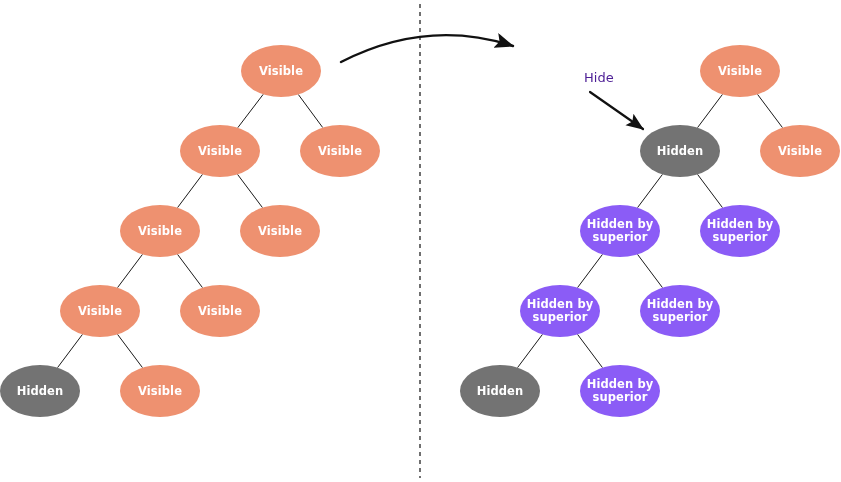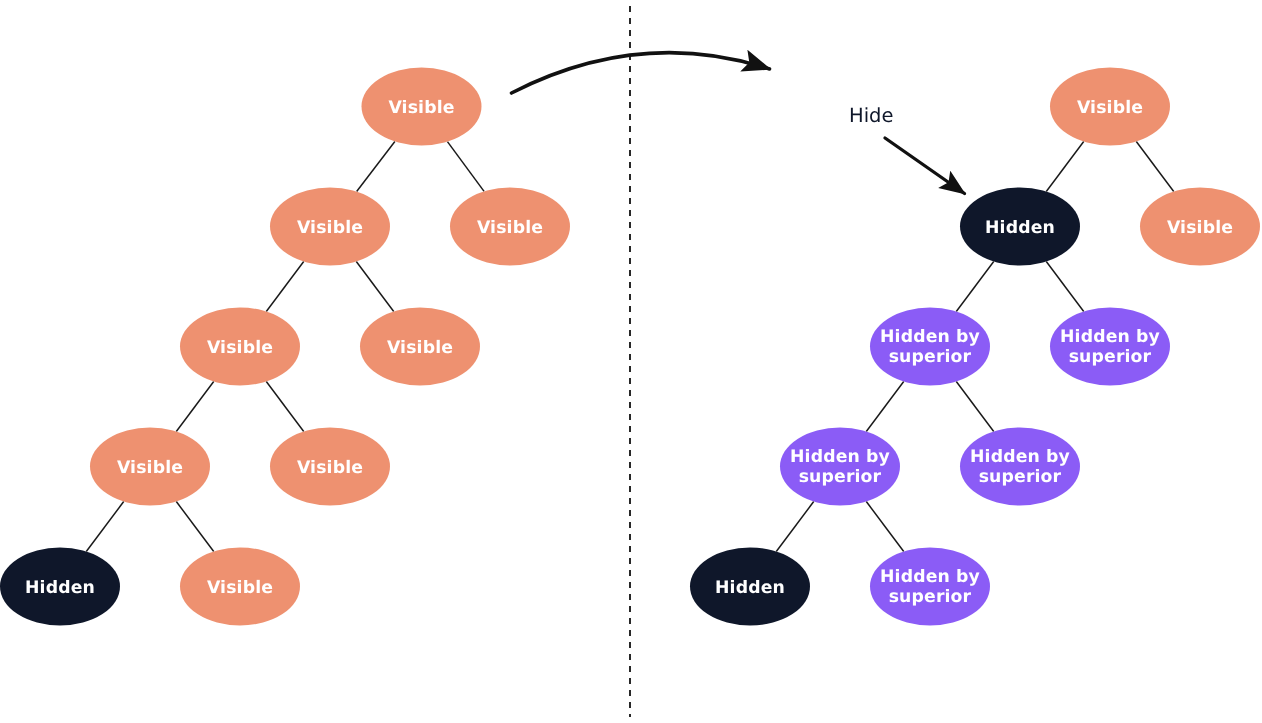--- a/index.html
+++ b/index.html
@@ -44,30 +44,31 @@
   }
   .node .label {
     display: block;
     white-space: pre-line;
     width: 92px;
   }
   .node.single .label {
     width: 80px;
   }
   .node.visible  { background: #ee9170; }
-  .node.hidden   { background: #0f172a; }
+  .node.hidden   { background: #737373; }
   .node.hiddenby { background: #8b5cf6; }
 
   .hide-label {
     position: absolute;
     font-size: 13px;
     font-weight: normal;
-    color: #0f172a;
+    color: #4c1d95;
     white-space: nowrap;
     z-index: 4;
+    margin-left: 18px;
   }
 </style>
 </head>
 <body>
 
 <div id="canvas">
 
   <svg id="edges-svg" viewBox="0 0 841 482" xmlns="http://www.w3.org/2000/svg">
     <defs>
       <marker id="arrowhead" markerWidth="9" markerHeight="9" refX="7.5" refY="3.2" orient="auto" markerUnits="strokeWidth">

